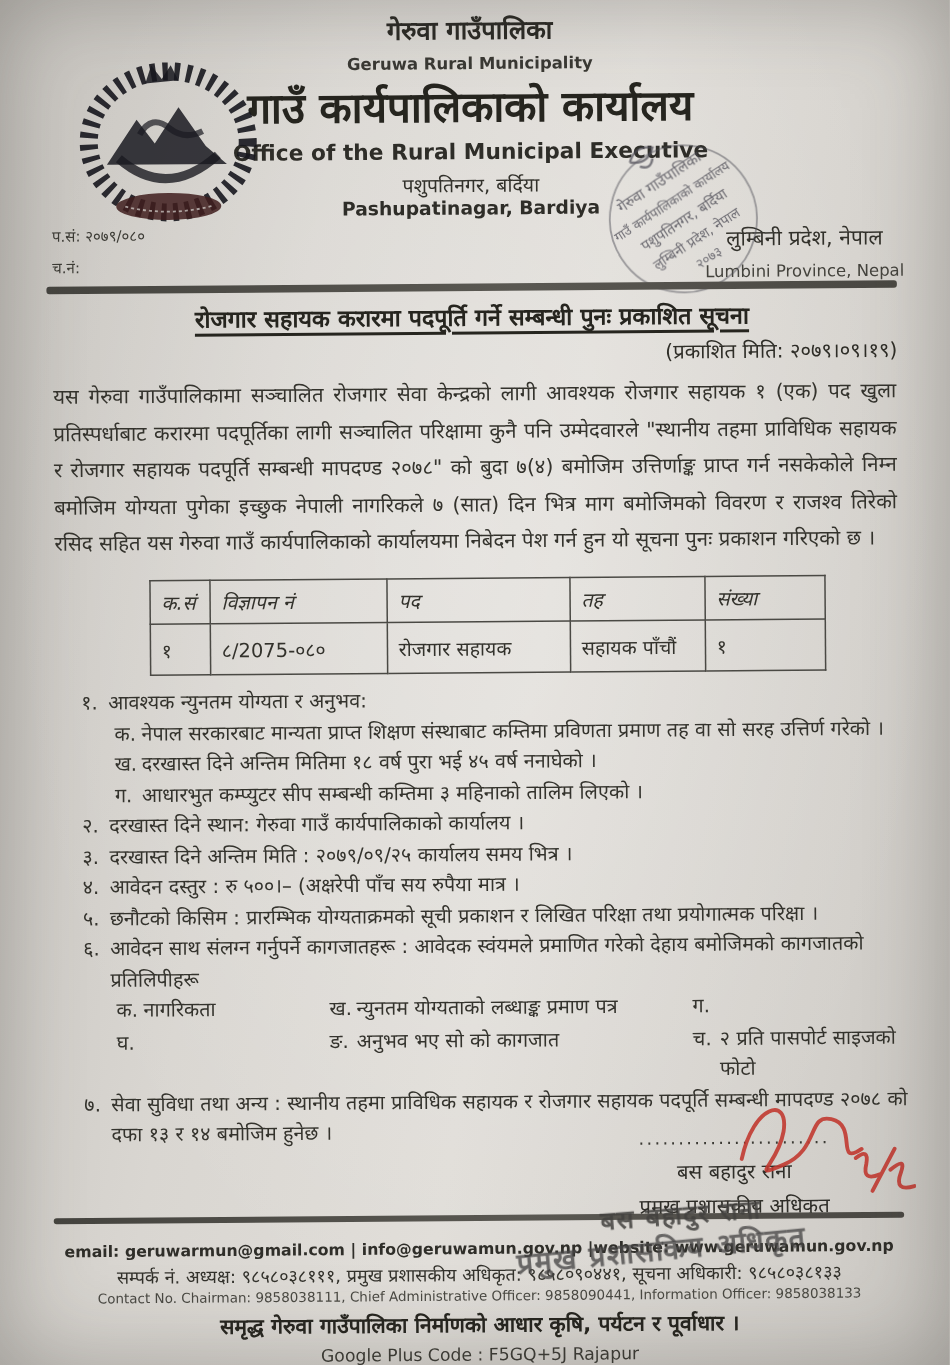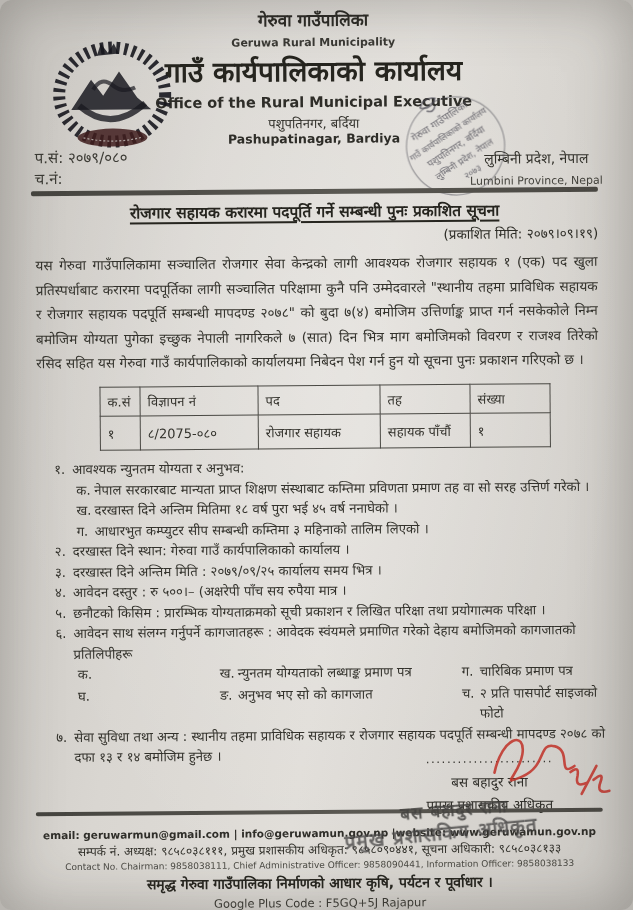--- a/index.html
+++ b/index.html
@@ -7,35 +7,34 @@
     width:633px;height:910px;overflow:hidden;
     background:#b9b6b1;
     font-family:"DejaVu Sans",sans-serif;
   }
   .page{
     position:relative;width:633px;height:910px;overflow:hidden;
     background:
       radial-gradient(ellipse at 50% 40%, rgba(255,255,255,.25), rgba(0,0,0,0) 70%),
       linear-gradient(100deg,#c7c4bf 0%,#d9d6d1 30%,#e0ddd8 55%,#d3d0cb 85%,#c9c6c1 100%);
     color:#33322c;
-    border-radius:12px;
   }
   .page::after{content:"";position:absolute;inset:0;pointer-events:none;
     box-shadow:inset 0 0 60px rgba(60,58,52,.35);}
   .content{position:absolute;inset:0;transform:rotate(-0.45deg);transform-origin:50% 50%;}
 
   .c{text-align:center;position:absolute;left:0;right:0;}
   .np1{top:8px;font-size:17px;font-weight:bold;color:#2b2a25;}
   .en1{top:36px;font-size:11px;font-weight:600;color:#3a3934;}
   .np2{top:51px;font-size:28px;font-weight:bold;color:#26251f;}
   .en2{top:94px;font-size:14.5px;font-weight:bold;color:#2e2d28;}
   .np3{top:114px;font-size:13px;color:#32312b;}
   .en3{top:131px;font-size:12.5px;font-weight:bold;color:#2e2d28;}
 
-  .refs{position:absolute;left:37px;top:146px;font-size:15px;line-height:21px;color:#3c3b35;}
+  .refs{position:absolute;left:37px;top:146px;font-size:10px;line-height:21px;color:#3c3b35;}
   .prov{position:absolute;right:28px;top:150px;text-align:center;}
   .prov .pn{font-size:14px;color:#32312b;}
   .prov .pe{font-size:11px;color:#44433d;margin-top:7px;}
 
   .emblem{position:absolute;left:46px;top:36px;}
   .stamp1{position:absolute;left:383px;top:80px;filter:blur(.3px);opacity:.88;}
   .stamp1 text{font-family:"DejaVu Sans",sans-serif;}
 
   .rule{position:absolute;left:33px;width:567px;border-radius:2px;
     background:linear-gradient(90deg,#45443f,#5a5852 55%,#4a4843);}
@@ -44,21 +43,21 @@
 
   .title{top:200px;font-size:15.5px;font-weight:bold;color:#26251f;
     text-decoration:underline;text-underline-offset:4px;text-decoration-thickness:1.5px;}
   .date{position:absolute;right:33px;top:226px;font-size:13.5px;color:#2e2d27;}
   .para{position:absolute;left:37px;top:251px;width:562px;font-size:13.6px;
     line-height:24.5px;text-align:justify;color:#34332d;}
 
   table.vac{position:absolute;left:100px;top:385px;border-collapse:collapse;}
   table.vac th,table.vac td{border:1.4px solid #4a4944;font-size:13px;font-weight:normal;
     text-align:left;padding:3px 7px;color:#33322c;}
-  table.vac th{height:22px;}
+  table.vac th{height:22px;font-style:italic;}
   table.vac td{height:27px;}
 
   .list{position:absolute;left:54px;top:458px;width:558px;font-size:13.2px;
     line-height:20.5px;color:#34332d;}
   .li{display:flex;}
   .li .num{flex:none;width:18px;}
   .li .txt{flex:1;}
   .li.sub{margin-left:22px;}
   .docs{margin-left:22px;display:grid;grid-template-columns:142px 242px auto;row-gap:1px;}
   .docs .li .num{width:18px;}
@@ -191,28 +190,28 @@
           <span class="num">५.</span>
           <span class="txt">छनौटको किसिम : प्रारम्भिक योग्यताक्रमको सूची  प्रकाशन र लिखित परिक्षा तथा प्रयोगात्मक  परिक्षा ।</span>
         </div>
       <div class="li">
           <span class="num">६.</span>
           <span class="txt">आवेदन साथ संलग्न गर्नुपर्ने कागजातहरू : आवेदक स्वंयमले प्रमाणित गरेको देहाय बमोजिमको कागजातको प्रतिलिपीहरू</span>
         </div>
       <div class="docs">
         <div class="li">
             <span class="num">क.</span>
+            <span class="txt">नागरिकता</span>
           </div>
         <div class="li">
             <span class="num">ख.</span>
             <span class="txt">न्युनतम योग्यताको लब्धाङ्क प्रमाण पत्र</span>
           </div>
         <div class="li">
             <span class="num">ग.</span>
-            <span class="txt">चारिबिक  प्रमाण पत्र</span>
           </div>
         <div class="li">
             <span class="num">घ.</span>
           </div>
         <div class="li">
             <span class="num">ङ.</span>
             <span class="txt">अनुभव भए सो को कागजात</span>
           </div>
         <div class="li">
             <span class="num">च.</span>

